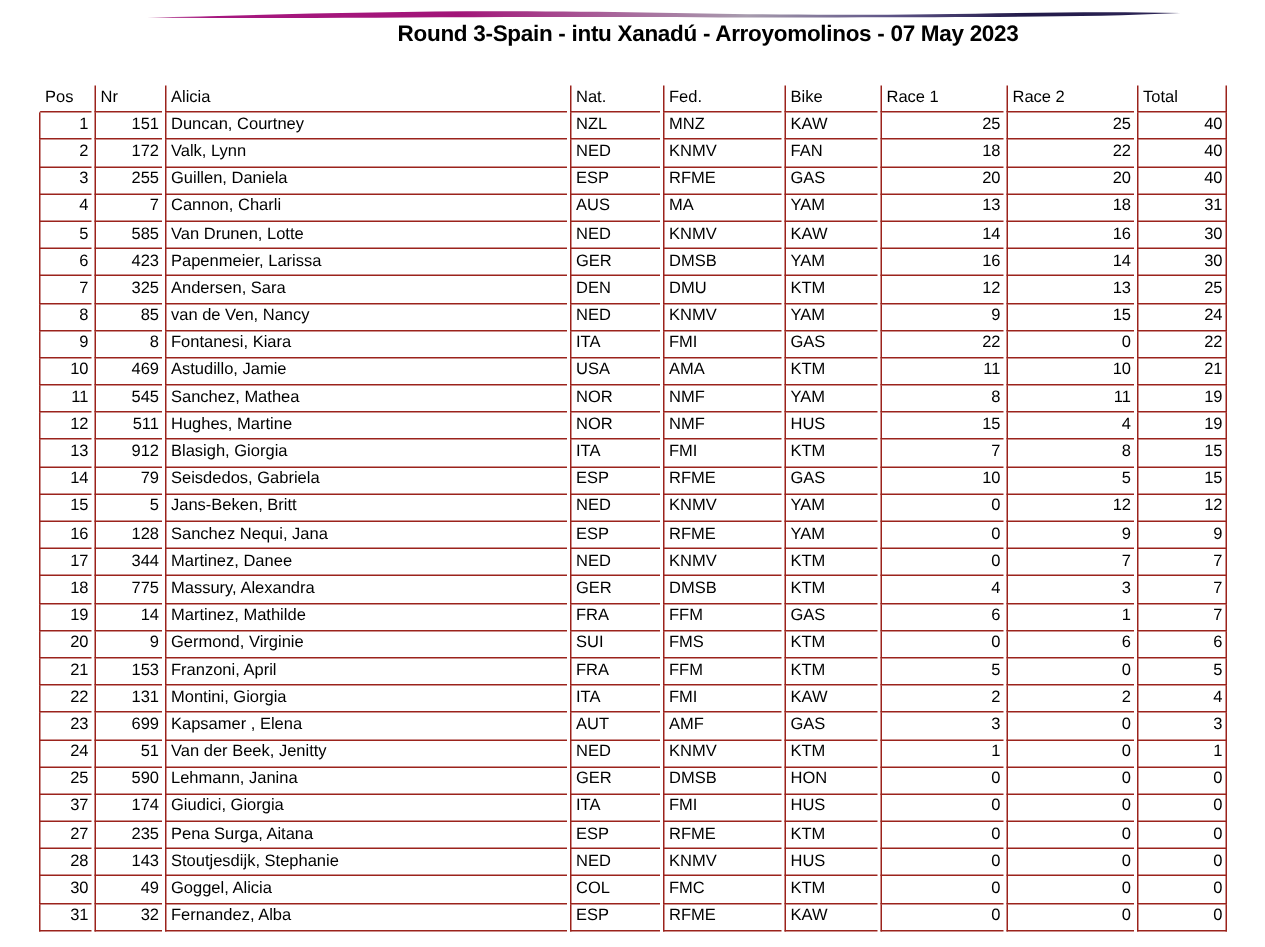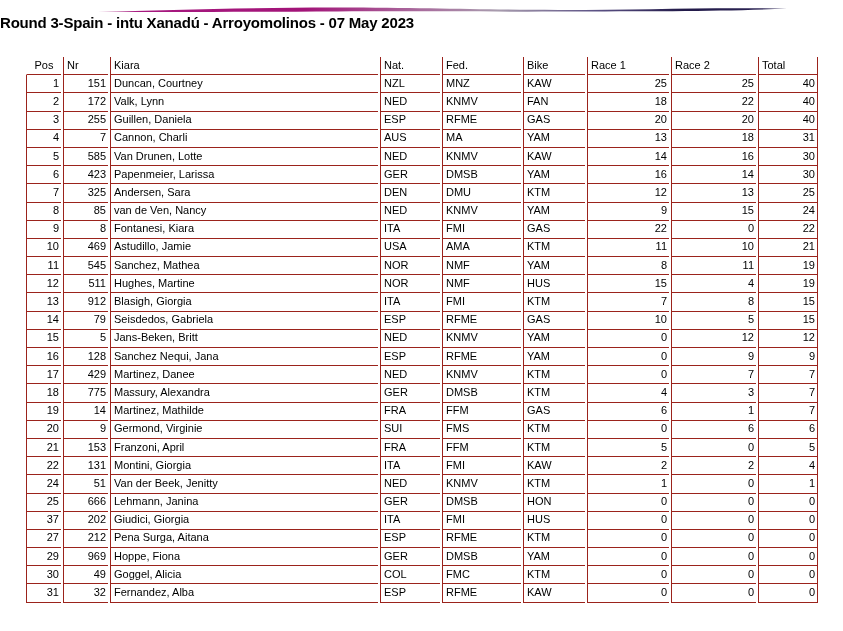--- a/index.html
+++ b/index.html
@@ -13,21 +13,21 @@
     font-family:"Liberation Sans", sans-serif;
     color:var(--text-col);
     position:relative;
     overflow:hidden;
   }
   .swoosh-wrap{
     position:absolute;left:98px;top:3px;width:690px;height:14px;
   }
   .titles{
     position:absolute;left:0;top:14px;width:679px;
-    text-align:left;
+    text-align:right;
   }
   .title-line{
     font-size:15px;font-weight:bold;line-height:18px;letter-spacing:-0.2px;
   }
   .results-table{
     position:absolute;left:24px;top:57px;
     border-collapse:separate;
     border-spacing:2px 0;
     table-layout:fixed;
     font-size:11px;
@@ -44,21 +44,20 @@
     overflow:hidden;
     line-height:1;
     vertical-align:middle;
   }
   .results-table th:last-child,
   .results-table td:last-child{
     border-right:1px solid var(--border-col);
   }
   .results-table thead th:first-child{
     border-left-color:transparent;
-    text-align:center;
   }
   .results-table .al-right{ text-align:right; padding-right:2px; }
 </style>
 </head>
 <body>
 
 <div class="swoosh-wrap">
   <svg width="690" height="14" viewBox="0 0 690 14">
     <defs>
       <linearGradient id="swooshGrad" x1="0" y1="0" x2="1" y2="0">
@@ -93,21 +92,21 @@
       <col style="width: 79px;">
       <col style="width: 62px;">
       <col style="width: 82px;">
       <col style="width: 85px;">
       <col style="width: 60px;">
     </colgroup>
   <thead>
       <tr>
         <th>Pos</th>
         <th>Nr</th>
-        <th>Kiara</th>
+        <th>Alicia</th>
         <th>Nat.</th>
         <th>Fed.</th>
         <th>Bike</th>
         <th>Race 1</th>
         <th>Race 2</th>
         <th>Total</th>
       </tr>
     </thead>
   <tbody>
       <tr>
@@ -281,21 +280,21 @@
         <td>Sanchez Nequi, Jana</td>
         <td>ESP</td>
         <td>RFME</td>
         <td>YAM</td>
         <td class="al-right">0</td>
         <td class="al-right">9</td>
         <td class="al-right">9</td>
       </tr>
       <tr>
         <td class="al-right">17</td>
-        <td class="al-right">429</td>
+        <td class="al-right">344</td>
         <td>Martinez, Danee</td>
         <td>NED</td>
         <td>KNMV</td>
         <td>KTM</td>
         <td class="al-right">0</td>
         <td class="al-right">7</td>
         <td class="al-right">7</td>
       </tr>
       <tr>
         <td class="al-right">18</td>
@@ -346,70 +345,81 @@
         <td class="al-right">131</td>
         <td>Montini, Giorgia</td>
         <td>ITA</td>
         <td>FMI</td>
         <td>KAW</td>
         <td class="al-right">2</td>
         <td class="al-right">2</td>
         <td class="al-right">4</td>
       </tr>
       <tr>
+        <td class="al-right">23</td>
+        <td class="al-right">699</td>
+        <td>Kapsamer , Elena</td>
+        <td>AUT</td>
+        <td>AMF</td>
+        <td>GAS</td>
+        <td class="al-right">3</td>
+        <td class="al-right">0</td>
+        <td class="al-right">3</td>
+      </tr>
+      <tr>
         <td class="al-right">24</td>
         <td class="al-right">51</td>
         <td>Van der Beek, Jenitty</td>
         <td>NED</td>
         <td>KNMV</td>
         <td>KTM</td>
         <td class="al-right">1</td>
         <td class="al-right">0</td>
         <td class="al-right">1</td>
       </tr>
       <tr>
         <td class="al-right">25</td>
-        <td class="al-right">666</td>
+        <td class="al-right">590</td>
         <td>Lehmann, Janina</td>
         <td>GER</td>
         <td>DMSB</td>
         <td>HON</td>
         <td class="al-right">0</td>
         <td class="al-right">0</td>
         <td class="al-right">0</td>
       </tr>
       <tr>
         <td class="al-right">37</td>
-        <td class="al-right">202</td>
+        <td class="al-right">174</td>
         <td>Giudici, Giorgia</td>
         <td>ITA</td>
         <td>FMI</td>
         <td>HUS</td>
         <td class="al-right">0</td>
         <td class="al-right">0</td>
         <td class="al-right">0</td>
       </tr>
       <tr>
         <td class="al-right">27</td>
-        <td class="al-right">212</td>
+        <td class="al-right">235</td>
         <td>Pena Surga, Aitana</td>
         <td>ESP</td>
         <td>RFME</td>
         <td>KTM</td>
         <td class="al-right">0</td>
         <td class="al-right">0</td>
         <td class="al-right">0</td>
       </tr>
       <tr>
-        <td class="al-right">29</td>
-        <td class="al-right">969</td>
-        <td>Hoppe, Fiona</td>
-        <td>GER</td>
-        <td>DMSB</td>
-        <td>YAM</td>
+        <td class="al-right">28</td>
+        <td class="al-right">143</td>
+        <td>Stoutjesdijk, Stephanie</td>
+        <td>NED</td>
+        <td>KNMV</td>
+        <td>HUS</td>
         <td class="al-right">0</td>
         <td class="al-right">0</td>
         <td class="al-right">0</td>
       </tr>
       <tr>
         <td class="al-right">30</td>
         <td class="al-right">49</td>
         <td>Goggel, Alicia</td>
         <td>COL</td>
         <td>FMC</td>

